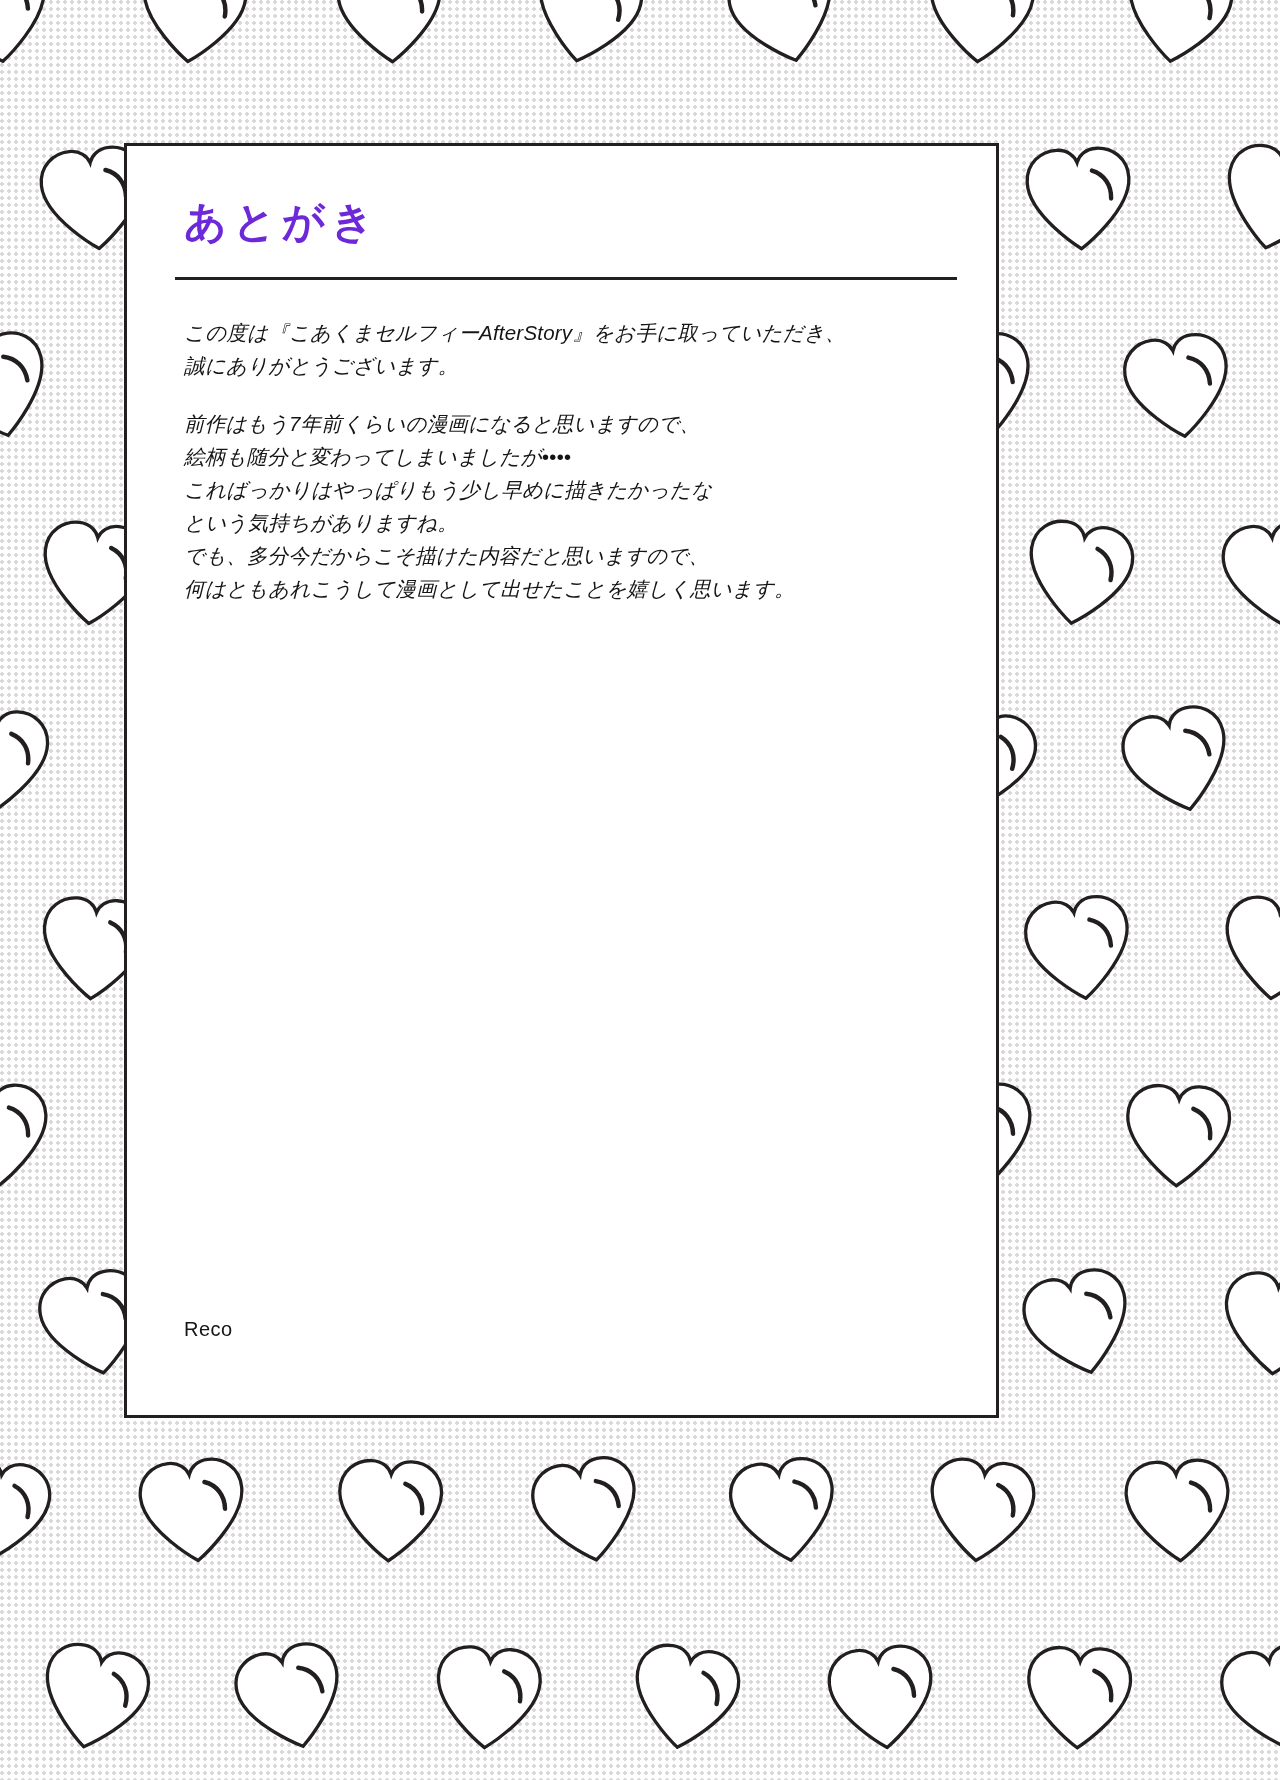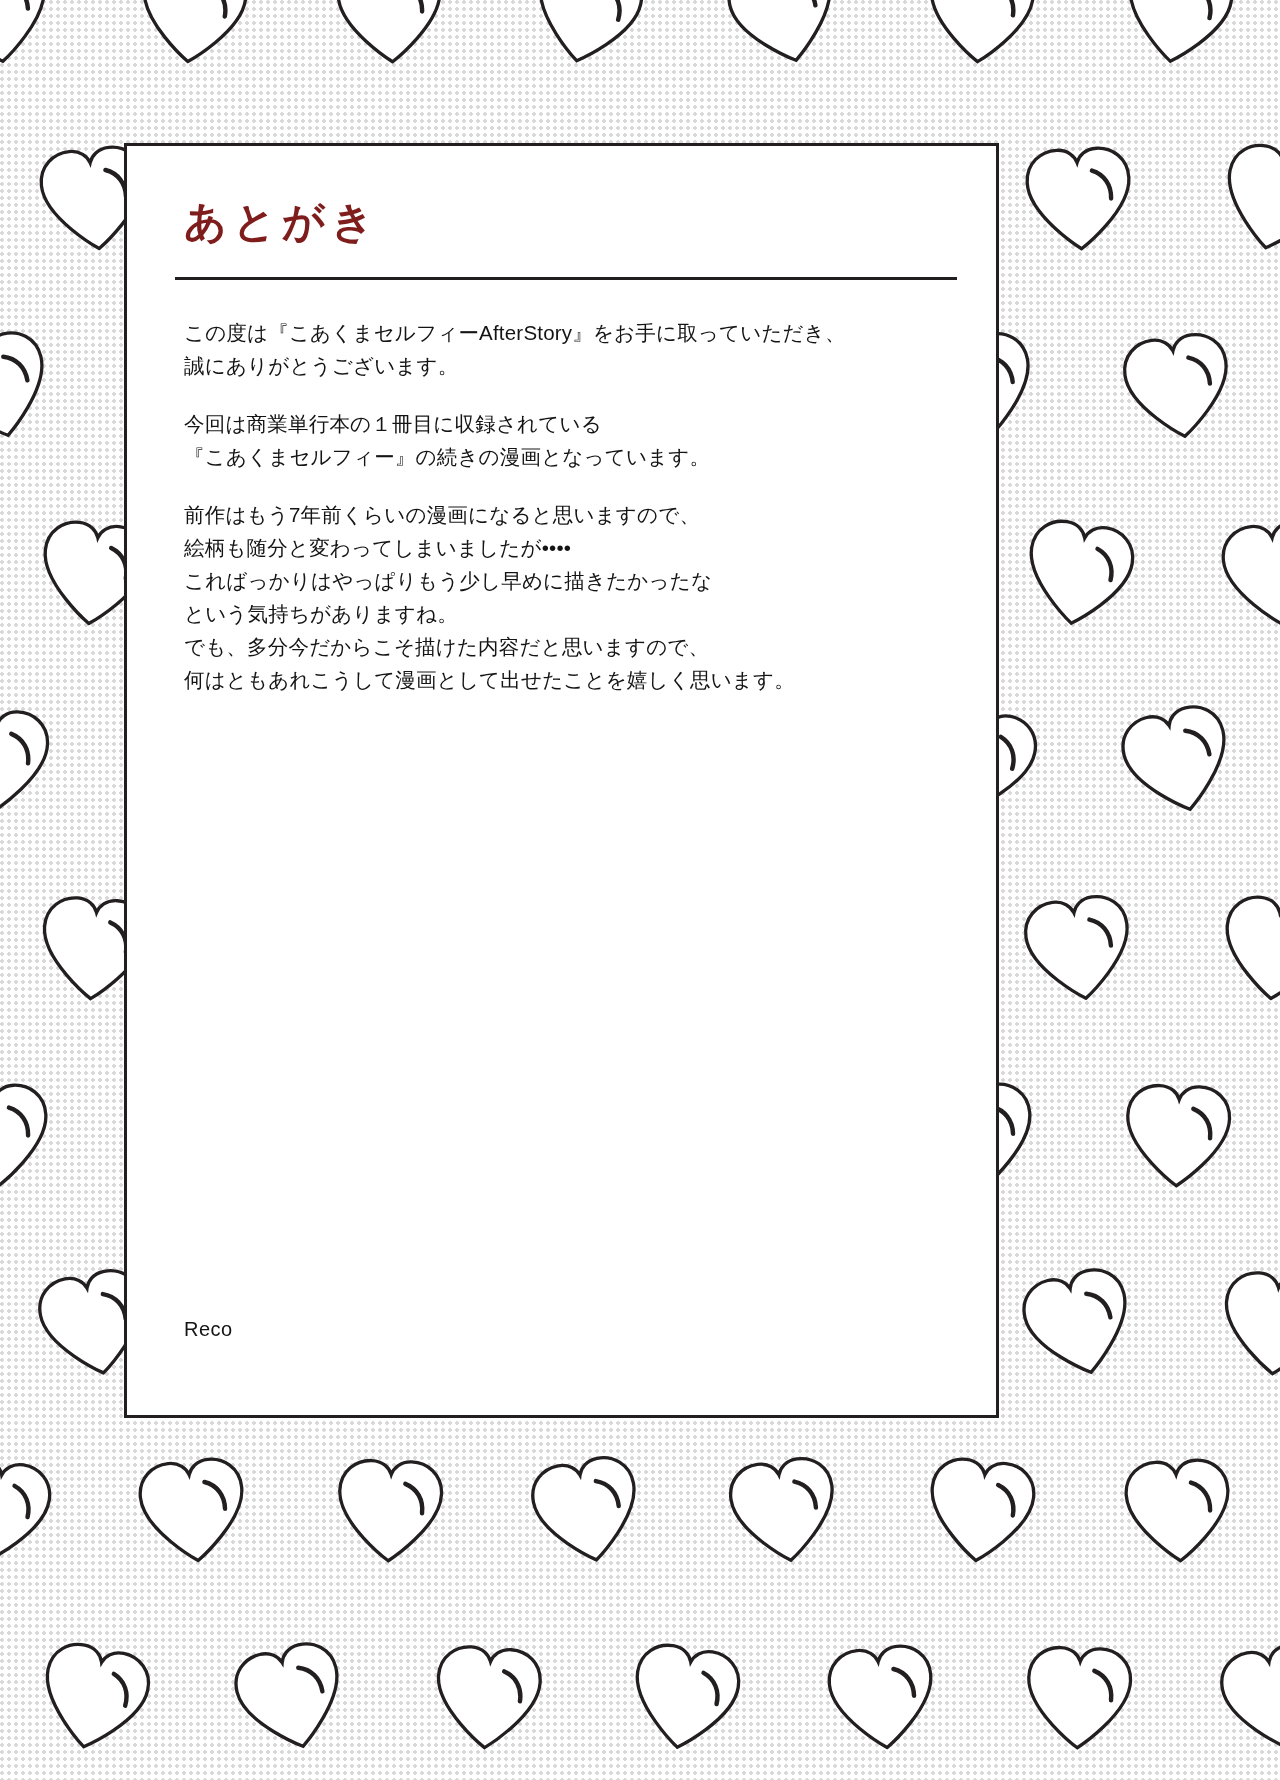--- a/index.html
+++ b/index.html
@@ -52,21 +52,21 @@
     box-sizing: border-box;
   }
 
   #afterword-title {
     position: absolute;
     left: 57px;
     top: 48px;
     font-size: 42px;
     font-weight: bold;
     letter-spacing: 6px;
-    color: #7f1d1d;
+    color: #6d28d9;
     white-space: nowrap;
   }
 
   #title-rule {
     position: absolute;
     left: 48px;
     top: 131px;
     width: 782px;
     height: 3px;
     background: #231f20;
@@ -78,20 +78,21 @@
     top: 170px;
     width: 790px;
     font-size: 20.5px;
     line-height: 33px;
     color: #141414;
     letter-spacing: 0.2px;
   }
   #afterword-body p {
     margin: 0 0 25px 0;
     white-space: pre-line;
+    font-style: italic;
   }
   #afterword-body p:last-child {
     margin-bottom: 0;
   }
   #signature {
     position: absolute;
     left: 57px;
     top: 1172px;
     font-size: 20px;
     color: #141414;
@@ -525,22 +526,20 @@
       </svg>
     </div>
   </div>
 
 <div id="afterword-card">
   <div id="afterword-title">あとがき</div>
   <div id="title-rule"></div>
   <div id="afterword-body">
       <p>この度は『こあくまセルフィーAfterStory』をお手に取っていただき、
 誠にありがとうございます。</p>
-      <p>今回は商業単行本の１冊目に収録されている
-『こあくまセルフィー』の続きの漫画となっています。</p>
       <p>前作はもう7年前くらいの漫画になると思いますので、
 絵柄も随分と変わってしまいましたが••••
 こればっかりはやっぱりもう少し早めに描きたかったな
 という気持ちがありますね。
 でも、多分今だからこそ描けた内容だと思いますので、
 何はともあれこうして漫画として出せたことを嬉しく思います。</p>
     </div>
   <div id="signature">Reco</div>
 </div>
 

